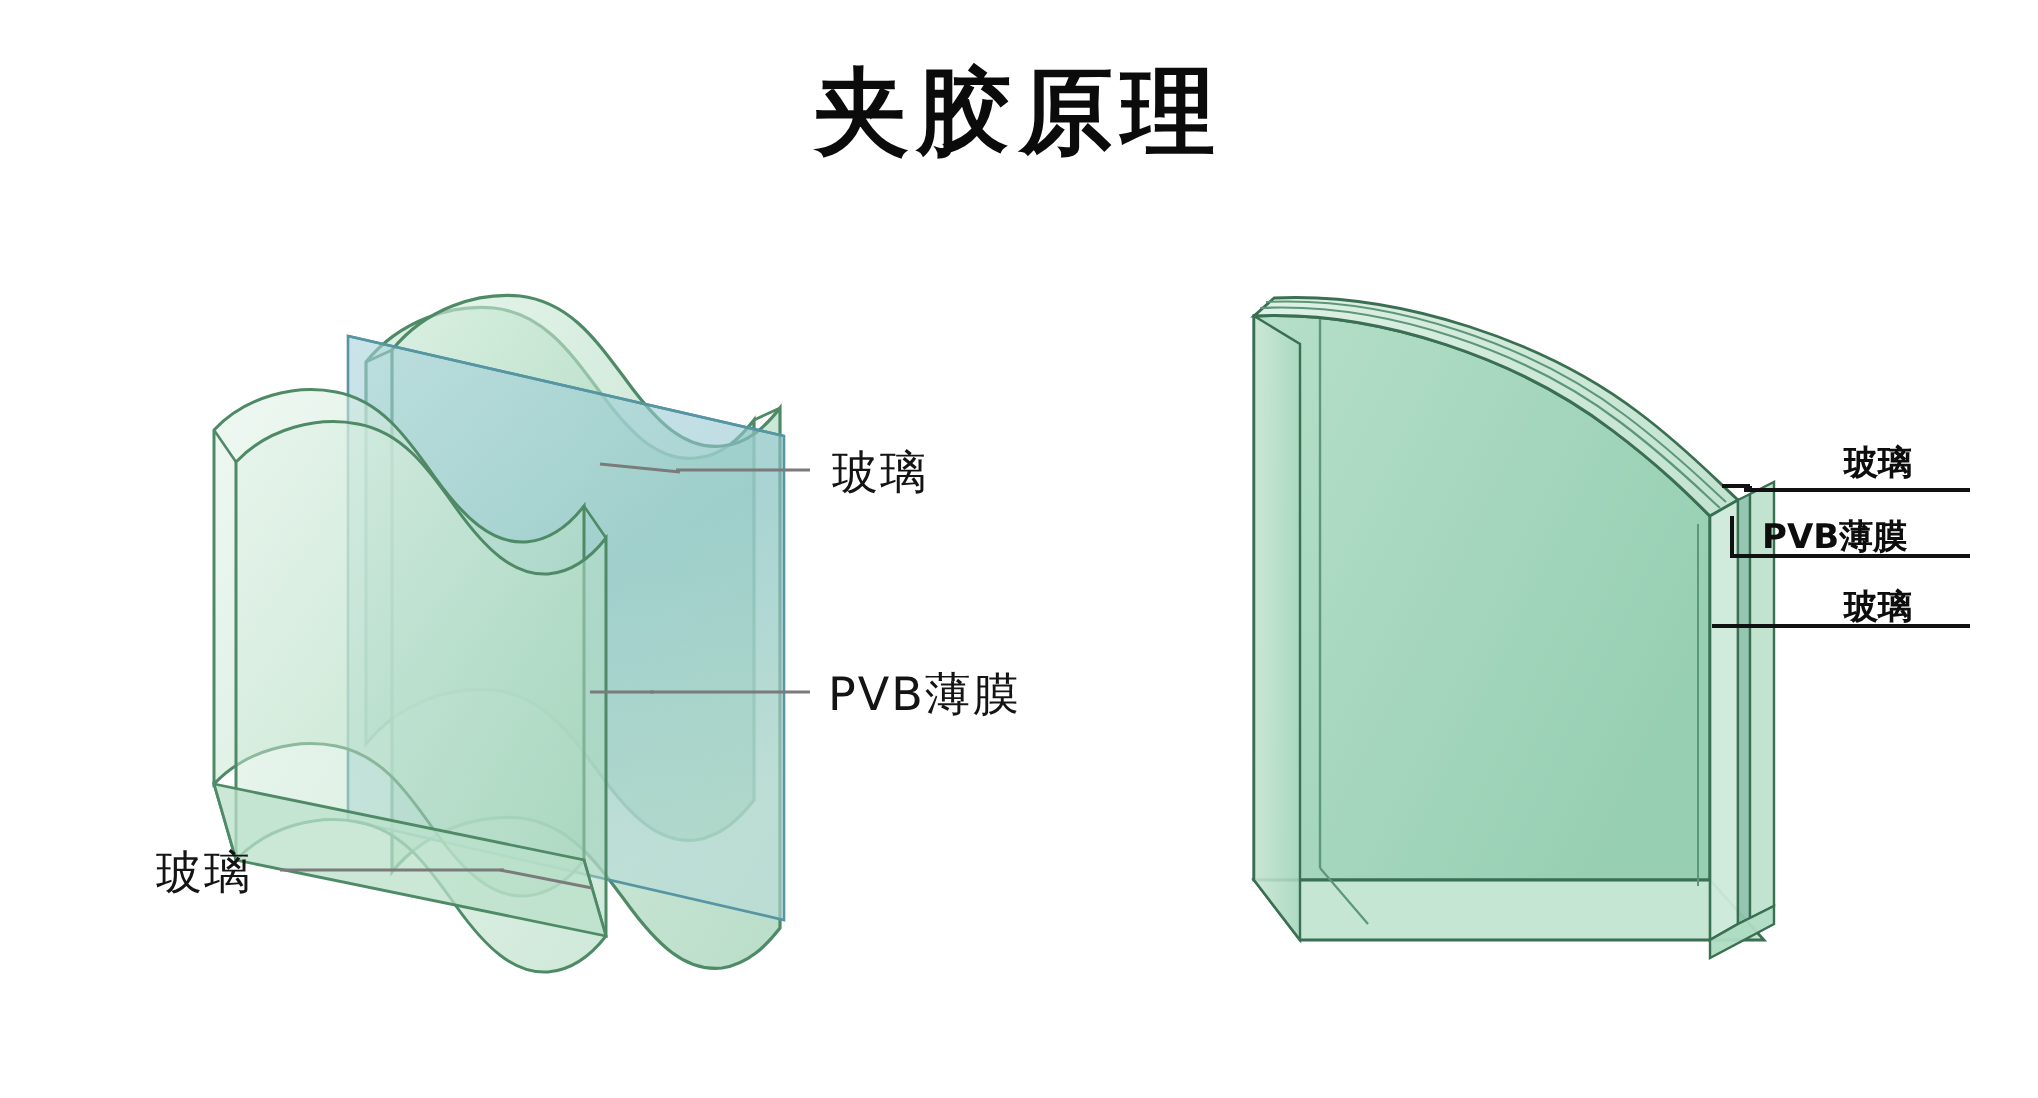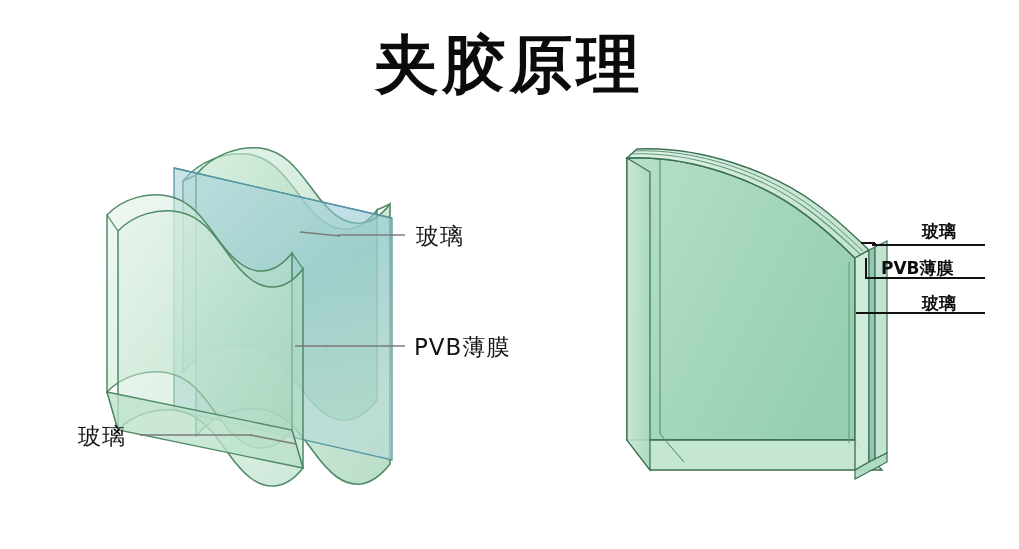--- a/index.html
+++ b/index.html
@@ -21,21 +21,21 @@
     background: #ffffff;
   }
 
   #page-title {
     position: absolute;
     top: 32px;
     left: 0;
     width: 1019px;
     text-align: center;
     font-family: "DejaVu Sans", "Liberation Sans", sans-serif;
-    font-size: 63px;
+    font-size: 47px;
     font-weight: bold;
     letter-spacing: 4px;
     color: #0b0b0b;
     line-height: 1.05;
     white-space: nowrap;
   }
 
   .svg-layer {
     position: absolute;
     top: 0;

